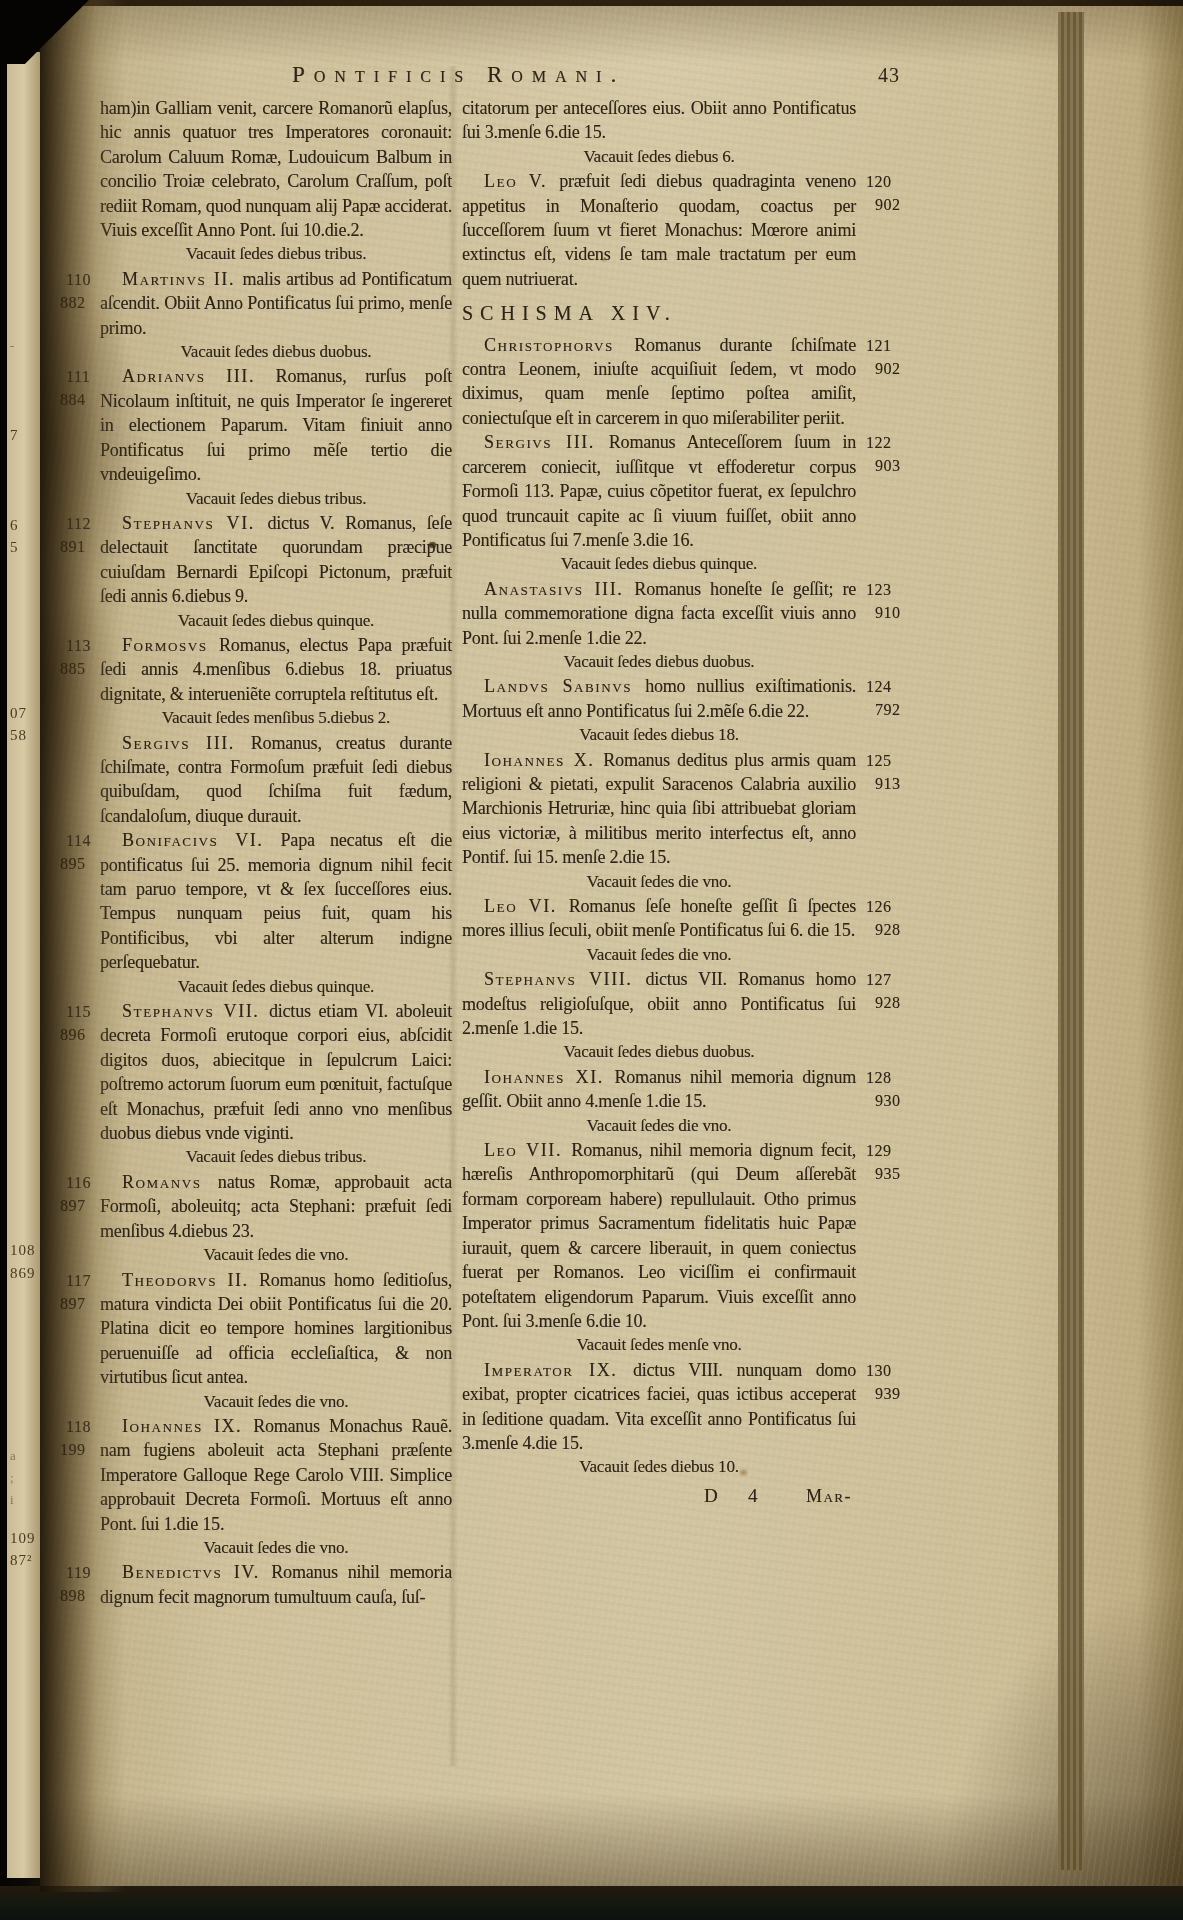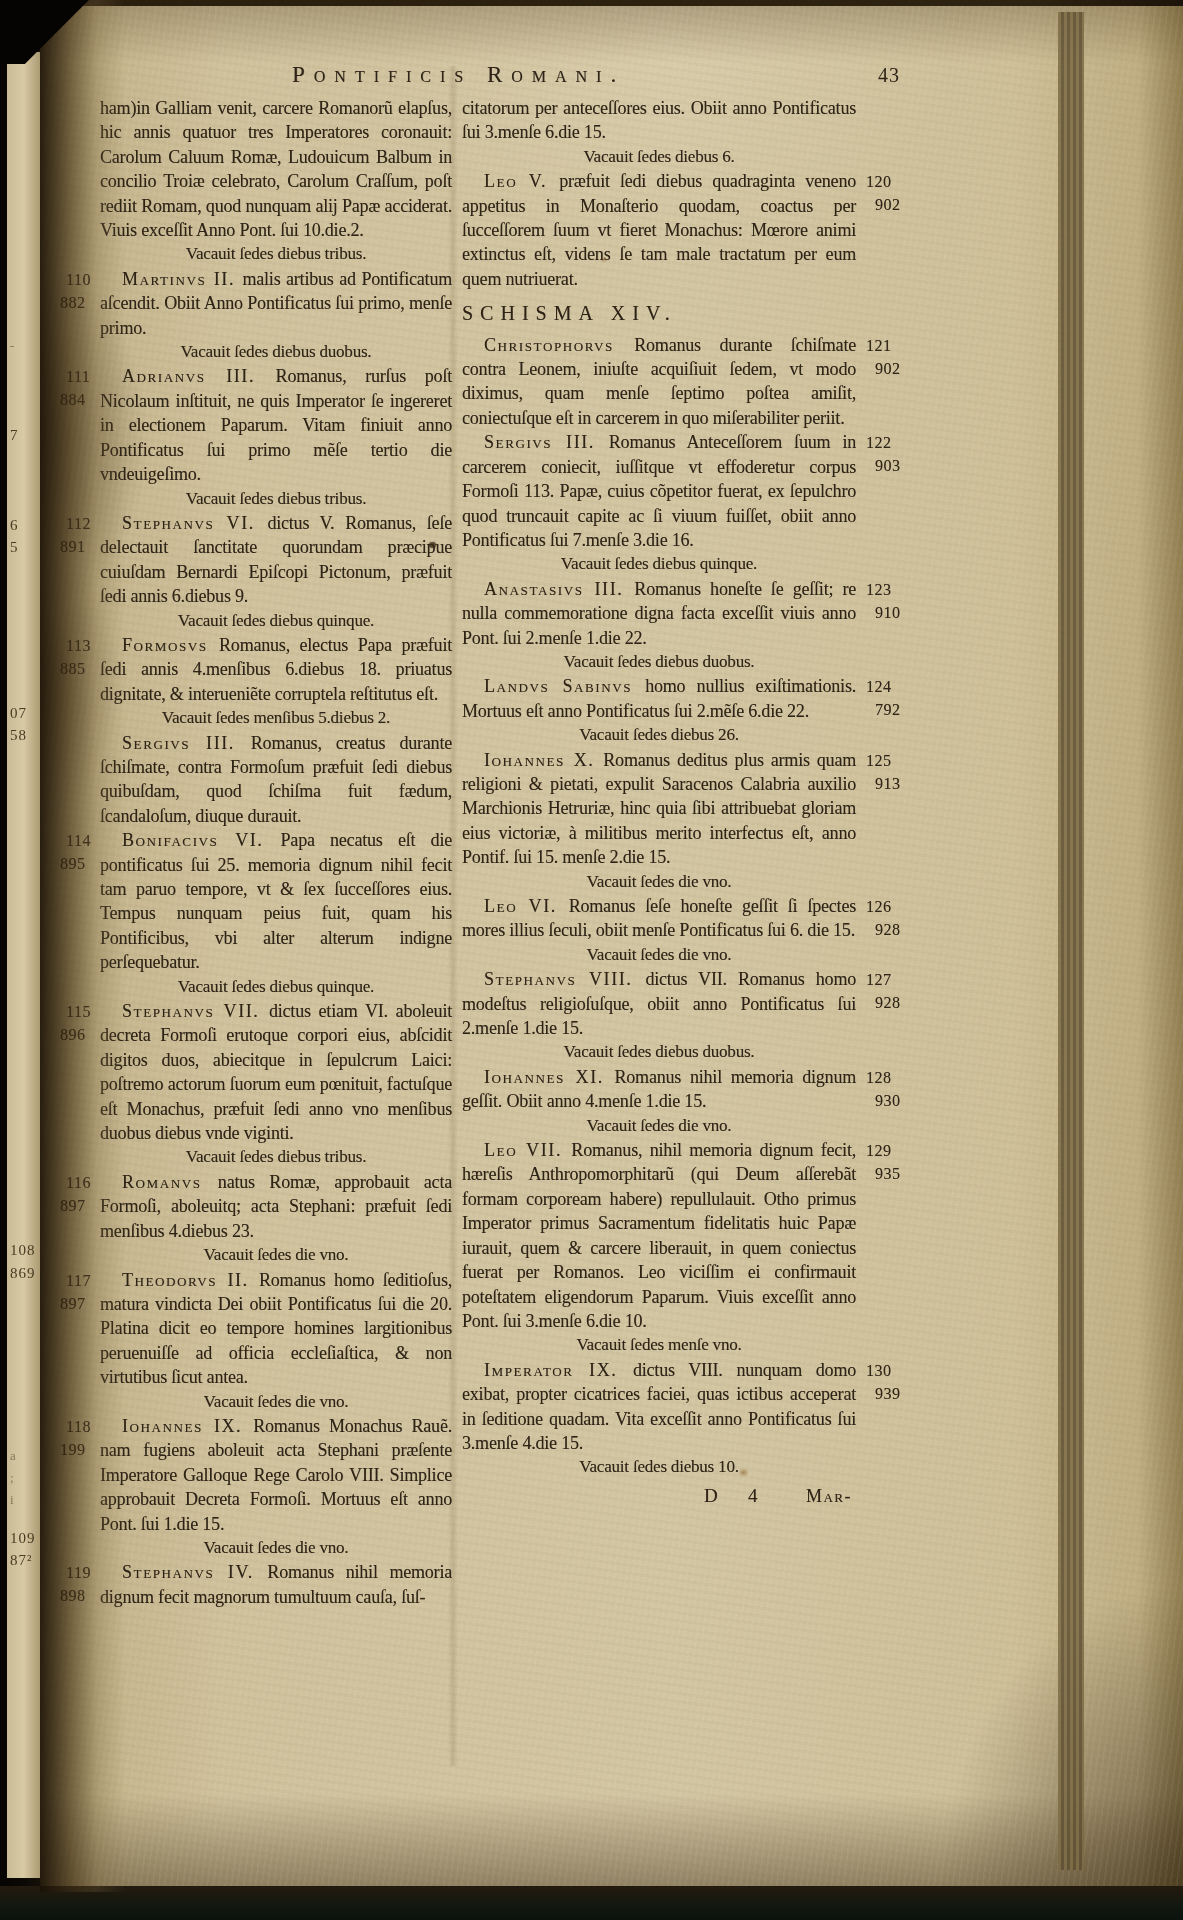--- a/index.html
+++ b/index.html
@@ -183,21 +183,21 @@
             </span><span class="lead">Theodorvs II. </span>Romanus homo ſeditioſus, matura vindicta Dei obiit Pontificatus ſui die 20. Platina dicit eo tempore homines largitionibus peruenuiſſe ad officia eccleſiaſtica, &amp; non virtutibus ſicut antea.</div>
           <div class="vacat">Vacauit ſedes die vno.</div>
           <div class="para"><span class="mnum">
               <span class="n">118</span>
               <span class="y">199</span>
             </span><span class="lead">Iohannes IX. </span>Romanus Monachus Rauẽ. nam fugiens aboleuit acta Stephani præſente Imperatore Galloque Rege Carolo VIII. Simplice approbauit Decreta Formoſi. Mortuus eſt anno Pont. ſui 1.die 15.</div>
           <div class="vacat">Vacauit ſedes die vno.</div>
           <div class="para"><span class="mnum">
               <span class="n">119</span>
               <span class="y">898</span>
-            </span><span class="lead">Stephanvs IV. </span>Romanus nihil memoria dignum fecit magnorum tumultuum cauſa, ſuſ-</div>
+            </span><span class="lead">Benedictvs IV. </span>Romanus nihil memoria dignum fecit magnorum tumultuum cauſa, ſuſ-</div>
         </div>
     </div>
 
     <div class="col col-right">
       <div id="col-right-blocks">
           <div class="para noindent">citatorum per anteceſſores eius. Obiit anno Pontificatus ſui 3.menſe 6.die 15.</div>
           <div class="vacat">Vacauit ſedes diebus 6.</div>
           <div class="para"><span class="mnum">
               <span class="n">120</span>
               <span class="y">902</span>
@@ -214,21 +214,21 @@
           <div class="vacat">Vacauit ſedes diebus quinque.</div>
           <div class="para"><span class="mnum">
               <span class="n">123</span>
               <span class="y">910</span>
             </span><span class="lead">Anastasivs III. </span>Romanus honeſte ſe geſſit; re nulla commemoratione digna facta exceſſit viuis anno Pont. ſui 2.menſe 1.die 22.</div>
           <div class="vacat">Vacauit ſedes diebus duobus.</div>
           <div class="para"><span class="mnum">
               <span class="n">124</span>
               <span class="y">792</span>
             </span><span class="lead">Landvs Sabinvs </span>homo nullius exiſtimationis. Mortuus eſt anno Pontificatus ſui 2.mẽſe 6.die 22.</div>
-          <div class="vacat">Vacauit ſedes diebus 26.</div>
+          <div class="vacat">Vacauit ſedes diebus 18.</div>
           <div class="para"><span class="mnum">
               <span class="n">125</span>
               <span class="y">913</span>
             </span><span class="lead">Iohannes X. </span>Romanus deditus plus armis quam religioni &amp; pietati, expulit Saracenos Calabria auxilio Marchionis Hetruriæ, hinc quia ſibi attribuebat gloriam eius victoriæ, à militibus merito interfectus eſt, anno Pontif. ſui 15. menſe 2.die 15.</div>
           <div class="vacat">Vacauit ſedes die vno.</div>
           <div class="para"><span class="mnum">
               <span class="n">126</span>
               <span class="y">928</span>
             </span><span class="lead">Leo VI. </span>Romanus ſeſe honeſte geſſit ſi ſpectes mores illius ſeculi, obiit menſe Pontificatus ſui 6. die 15.</div>
           <div class="vacat">Vacauit ſedes die vno.</div>

